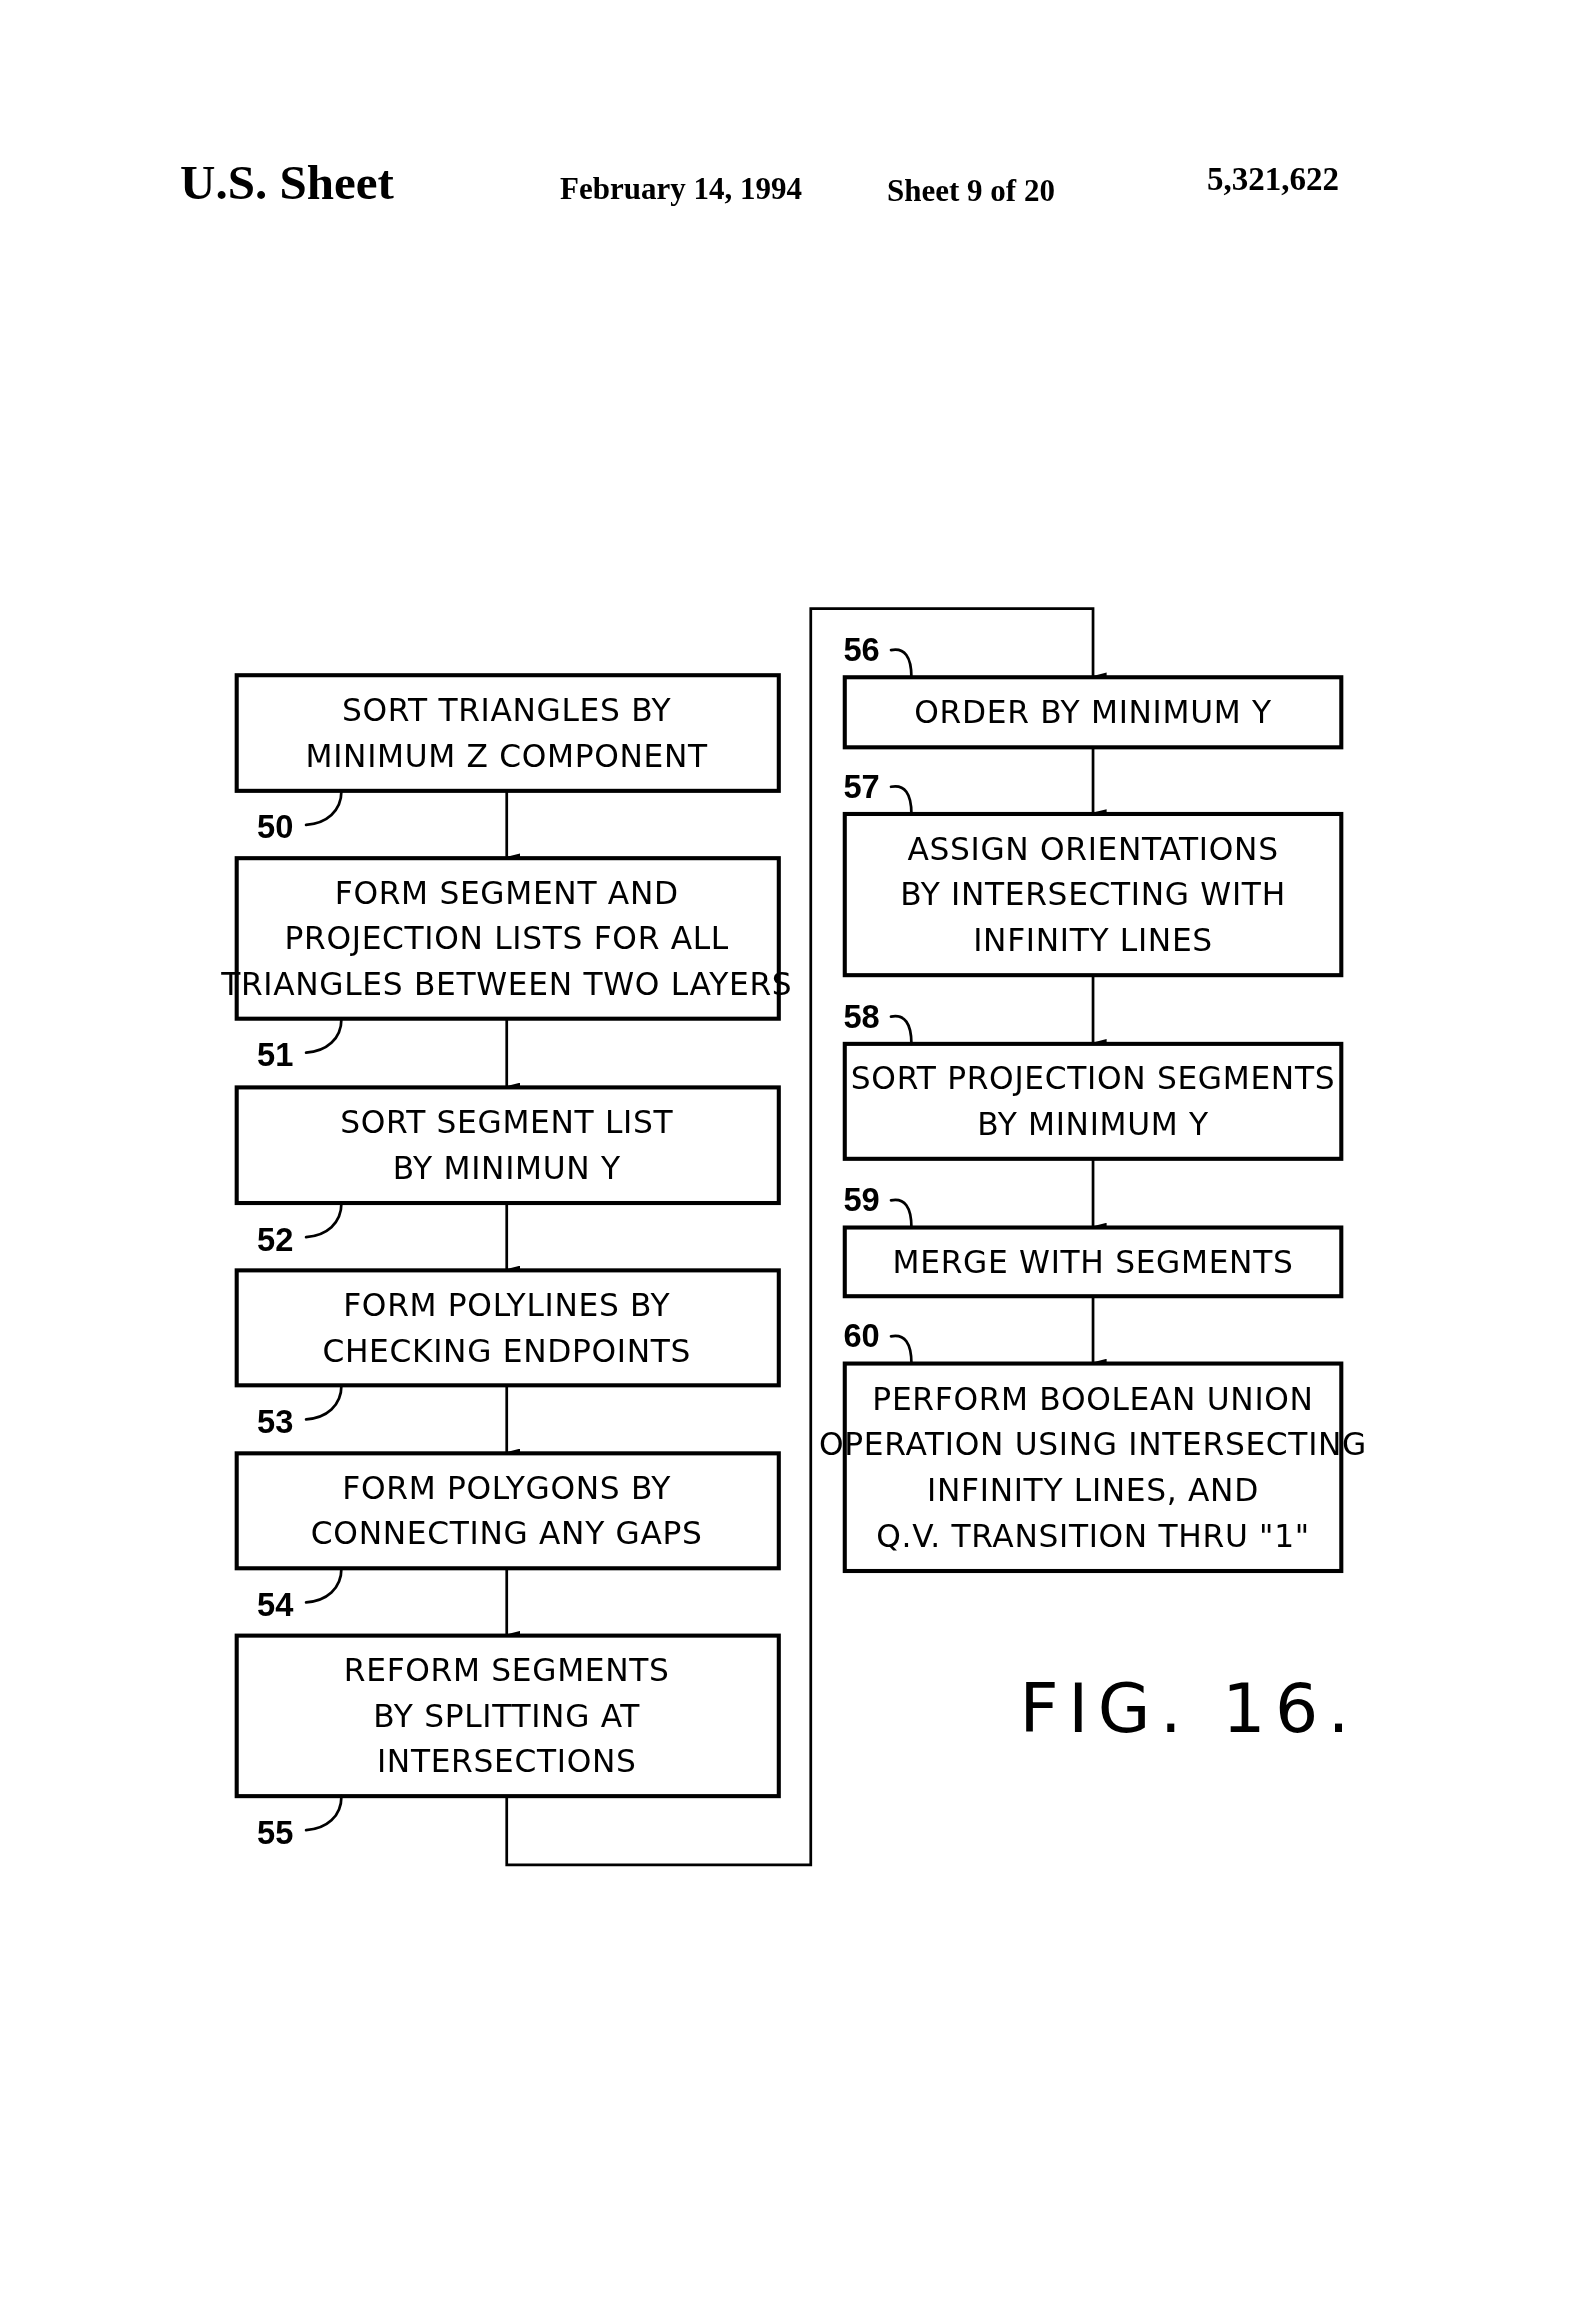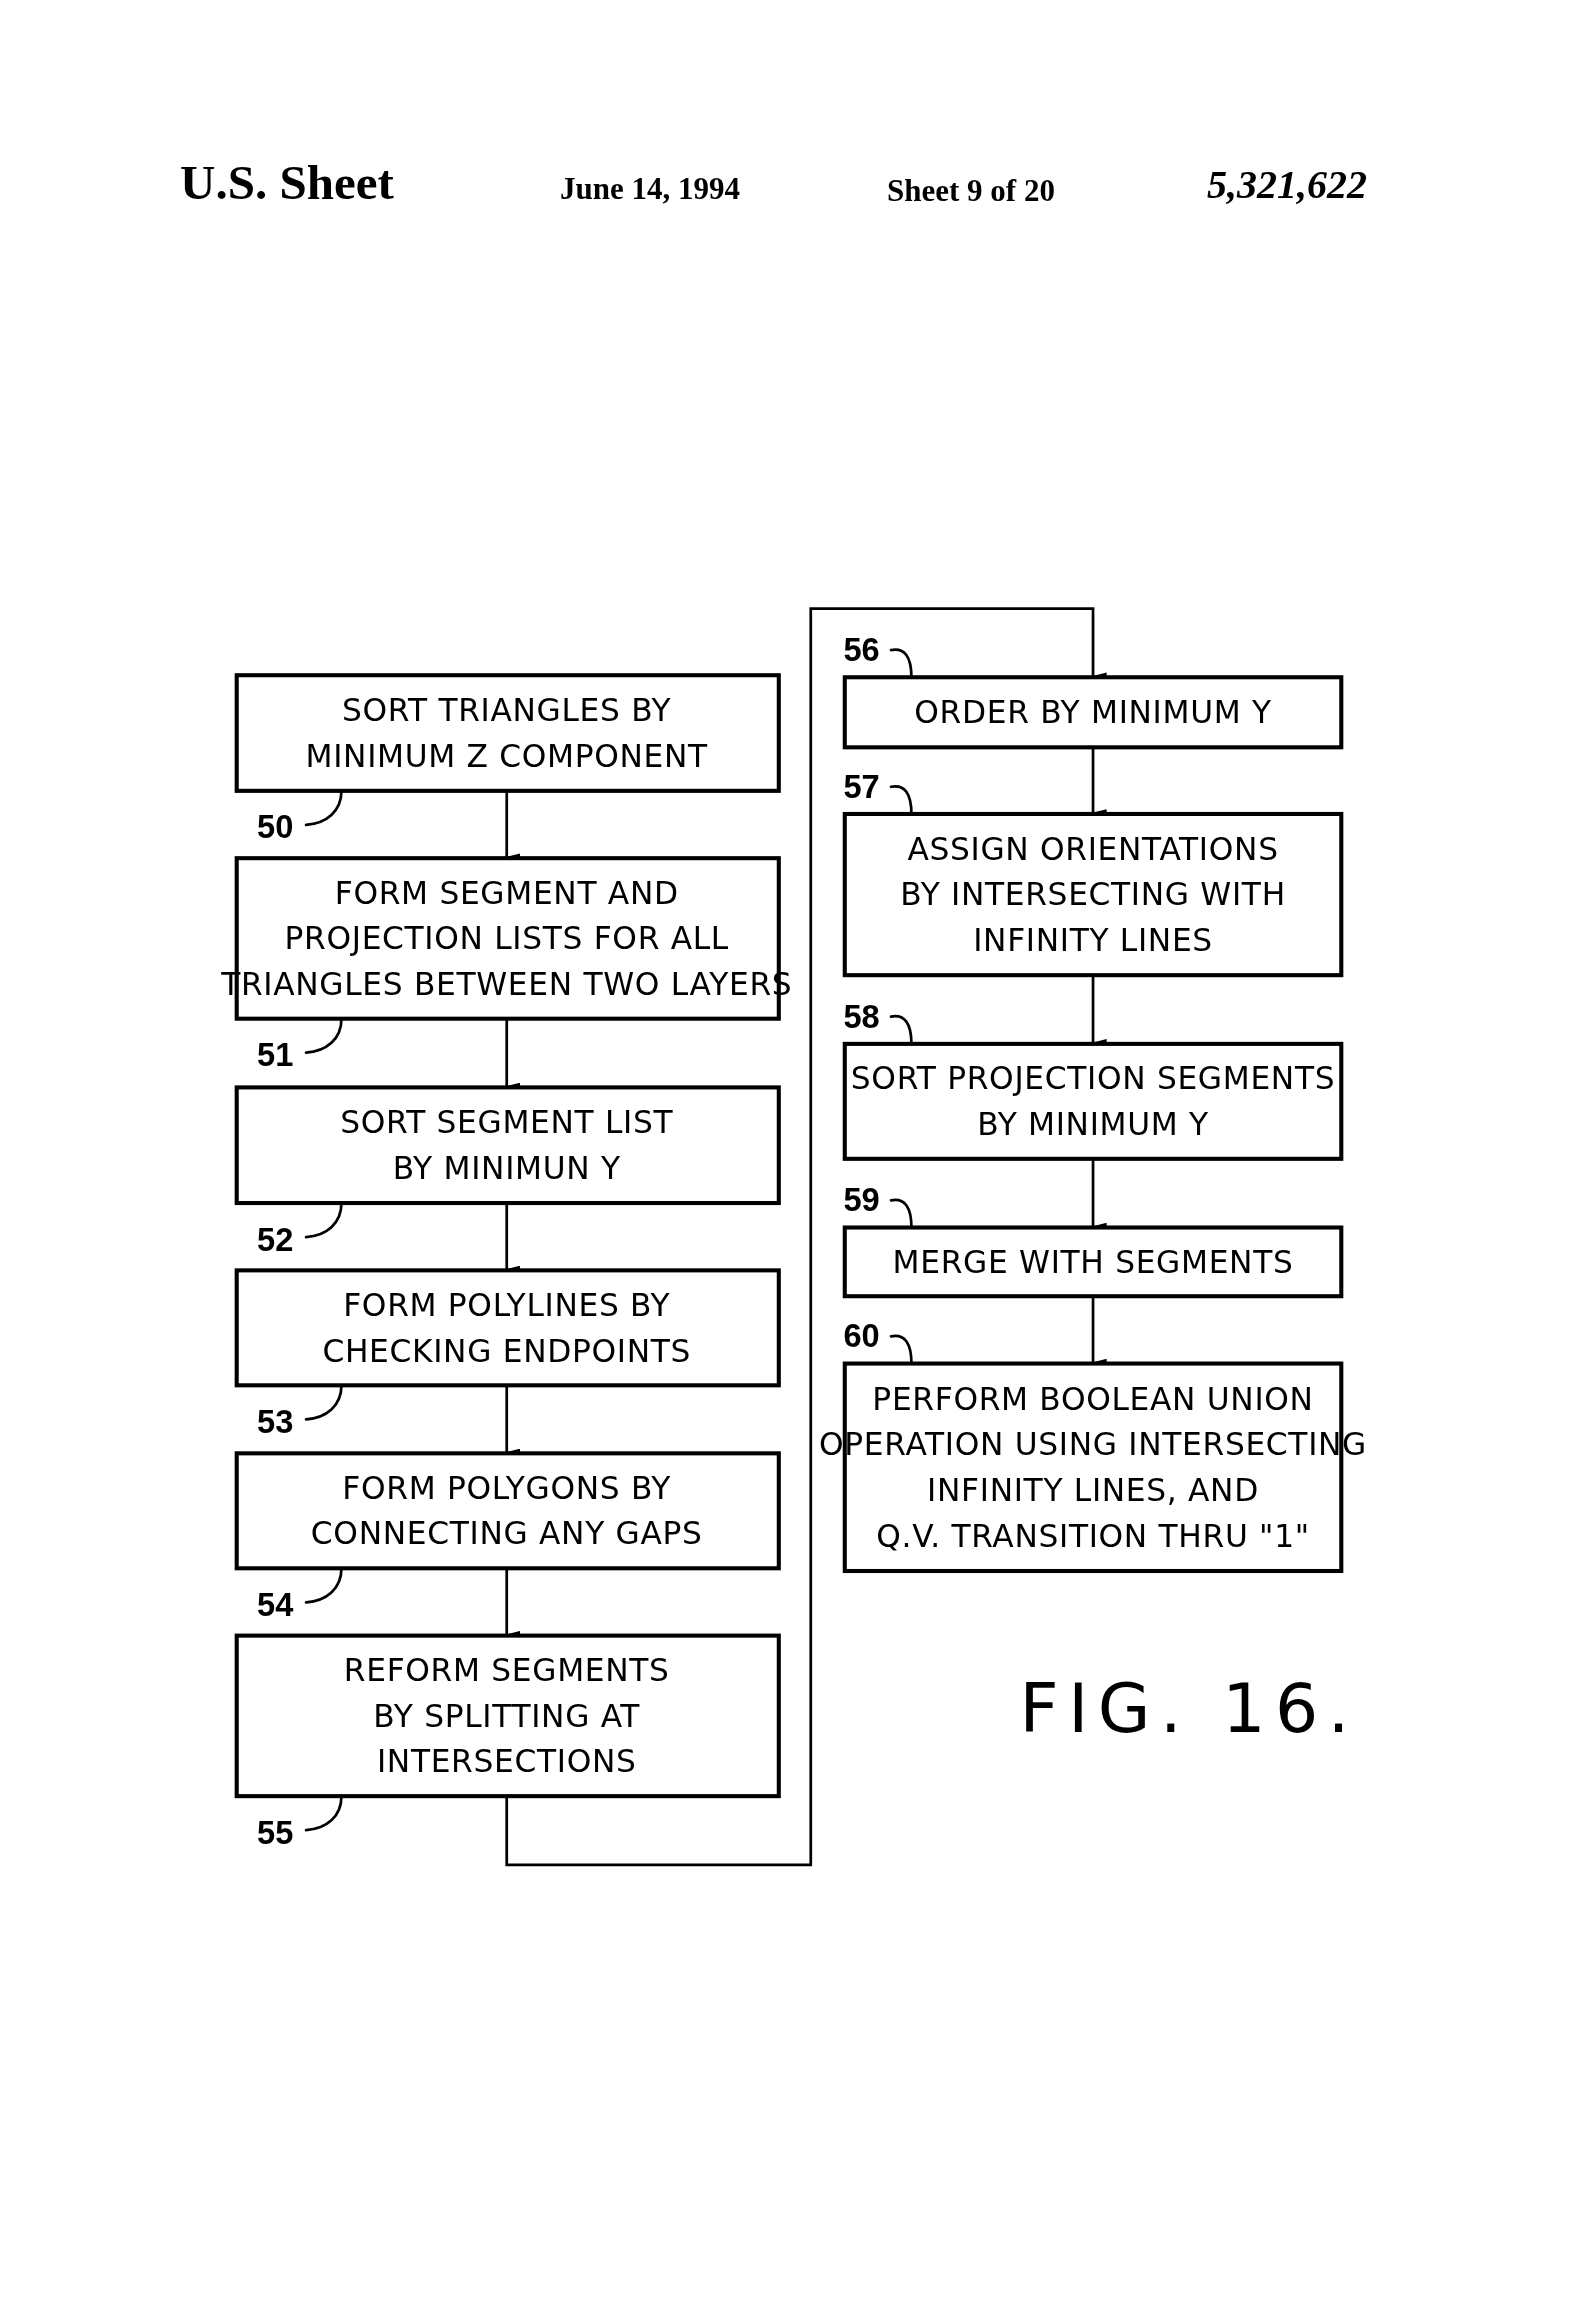--- a/index.html
+++ b/index.html
@@ -1,34 +1,34 @@
 <!DOCTYPE html>
 <html style="font-size:11px"><head>
 <meta charset="utf-8">
 <style>
   html, body { margin: 0; padding: 0; background: #ffffff; }
   body { width: 1578px; height: 2319px; position: relative; overflow: hidden; color: #000; }
   .hdr { position: absolute; font-family: "Liberation Serif", "DejaVu Serif", serif; font-weight: bold; white-space: nowrap; }
   #h-title { left: 180px; top: 154px; font-size: 49px; }
   #h-date { left: 560px; top: 171px; font-size: 31px; }
   #h-sheet { left: 887px; top: 173px; font-size: 31px; }
-  #h-num { left: 1207px; top: 161px; font-size: 40px; font-style: italic; }
+  #h-num { left: 1207px; top: 161px; font-size: 33px; }
   svg#diagram { position: absolute; left: 0; top: 0; }
   .box { fill: #fff; stroke: #000; stroke-width: 6; }
   .line { fill: none; stroke: #000; stroke-width: 4; }
   .lead { fill: none; stroke: #000; stroke-width: 4; stroke-linecap: round; }
   .boxtext { font-family: "DejaVu Sans", "Liberation Sans", sans-serif; font-size: 46px; letter-spacing: 1px; text-anchor: middle; fill: #000; }
   .reftext { font-family: "Liberation Sans", "DejaVu Sans", sans-serif; font-weight: bold; font-size: 48px; fill: #000; }
   .figtext { font-family: "DejaVu Sans", "Liberation Sans", sans-serif; font-size: 100px; letter-spacing: 14px; fill: #000; }
 </style>
 </head>
 <body>
 
 <div class="hdr" id="h-title">U.S. Sheet</div>
-<div class="hdr" id="h-date">June 14, 1994</div>
+<div class="hdr" id="h-date">February 14, 1994</div>
 <div class="hdr" id="h-sheet">Sheet 9 of 20</div>
 <div class="hdr" id="h-num">5,321,622</div>
 
 <svg id="diagram" width="1578" height="2319" viewBox="0 0 2320 3408" xmlns="http://www.w3.org/2000/svg">
   <defs>
     <marker id="arrowhead" markerWidth="10" markerHeight="20" refX="5" refY="20" orient="auto" markerUnits="userSpaceOnUse" viewBox="0 0 10 20">
       <path d="M0,0 L10,0 L5,20 Z" fill="#000"></path>
     </marker>
   </defs>
   <g id="connectors">

